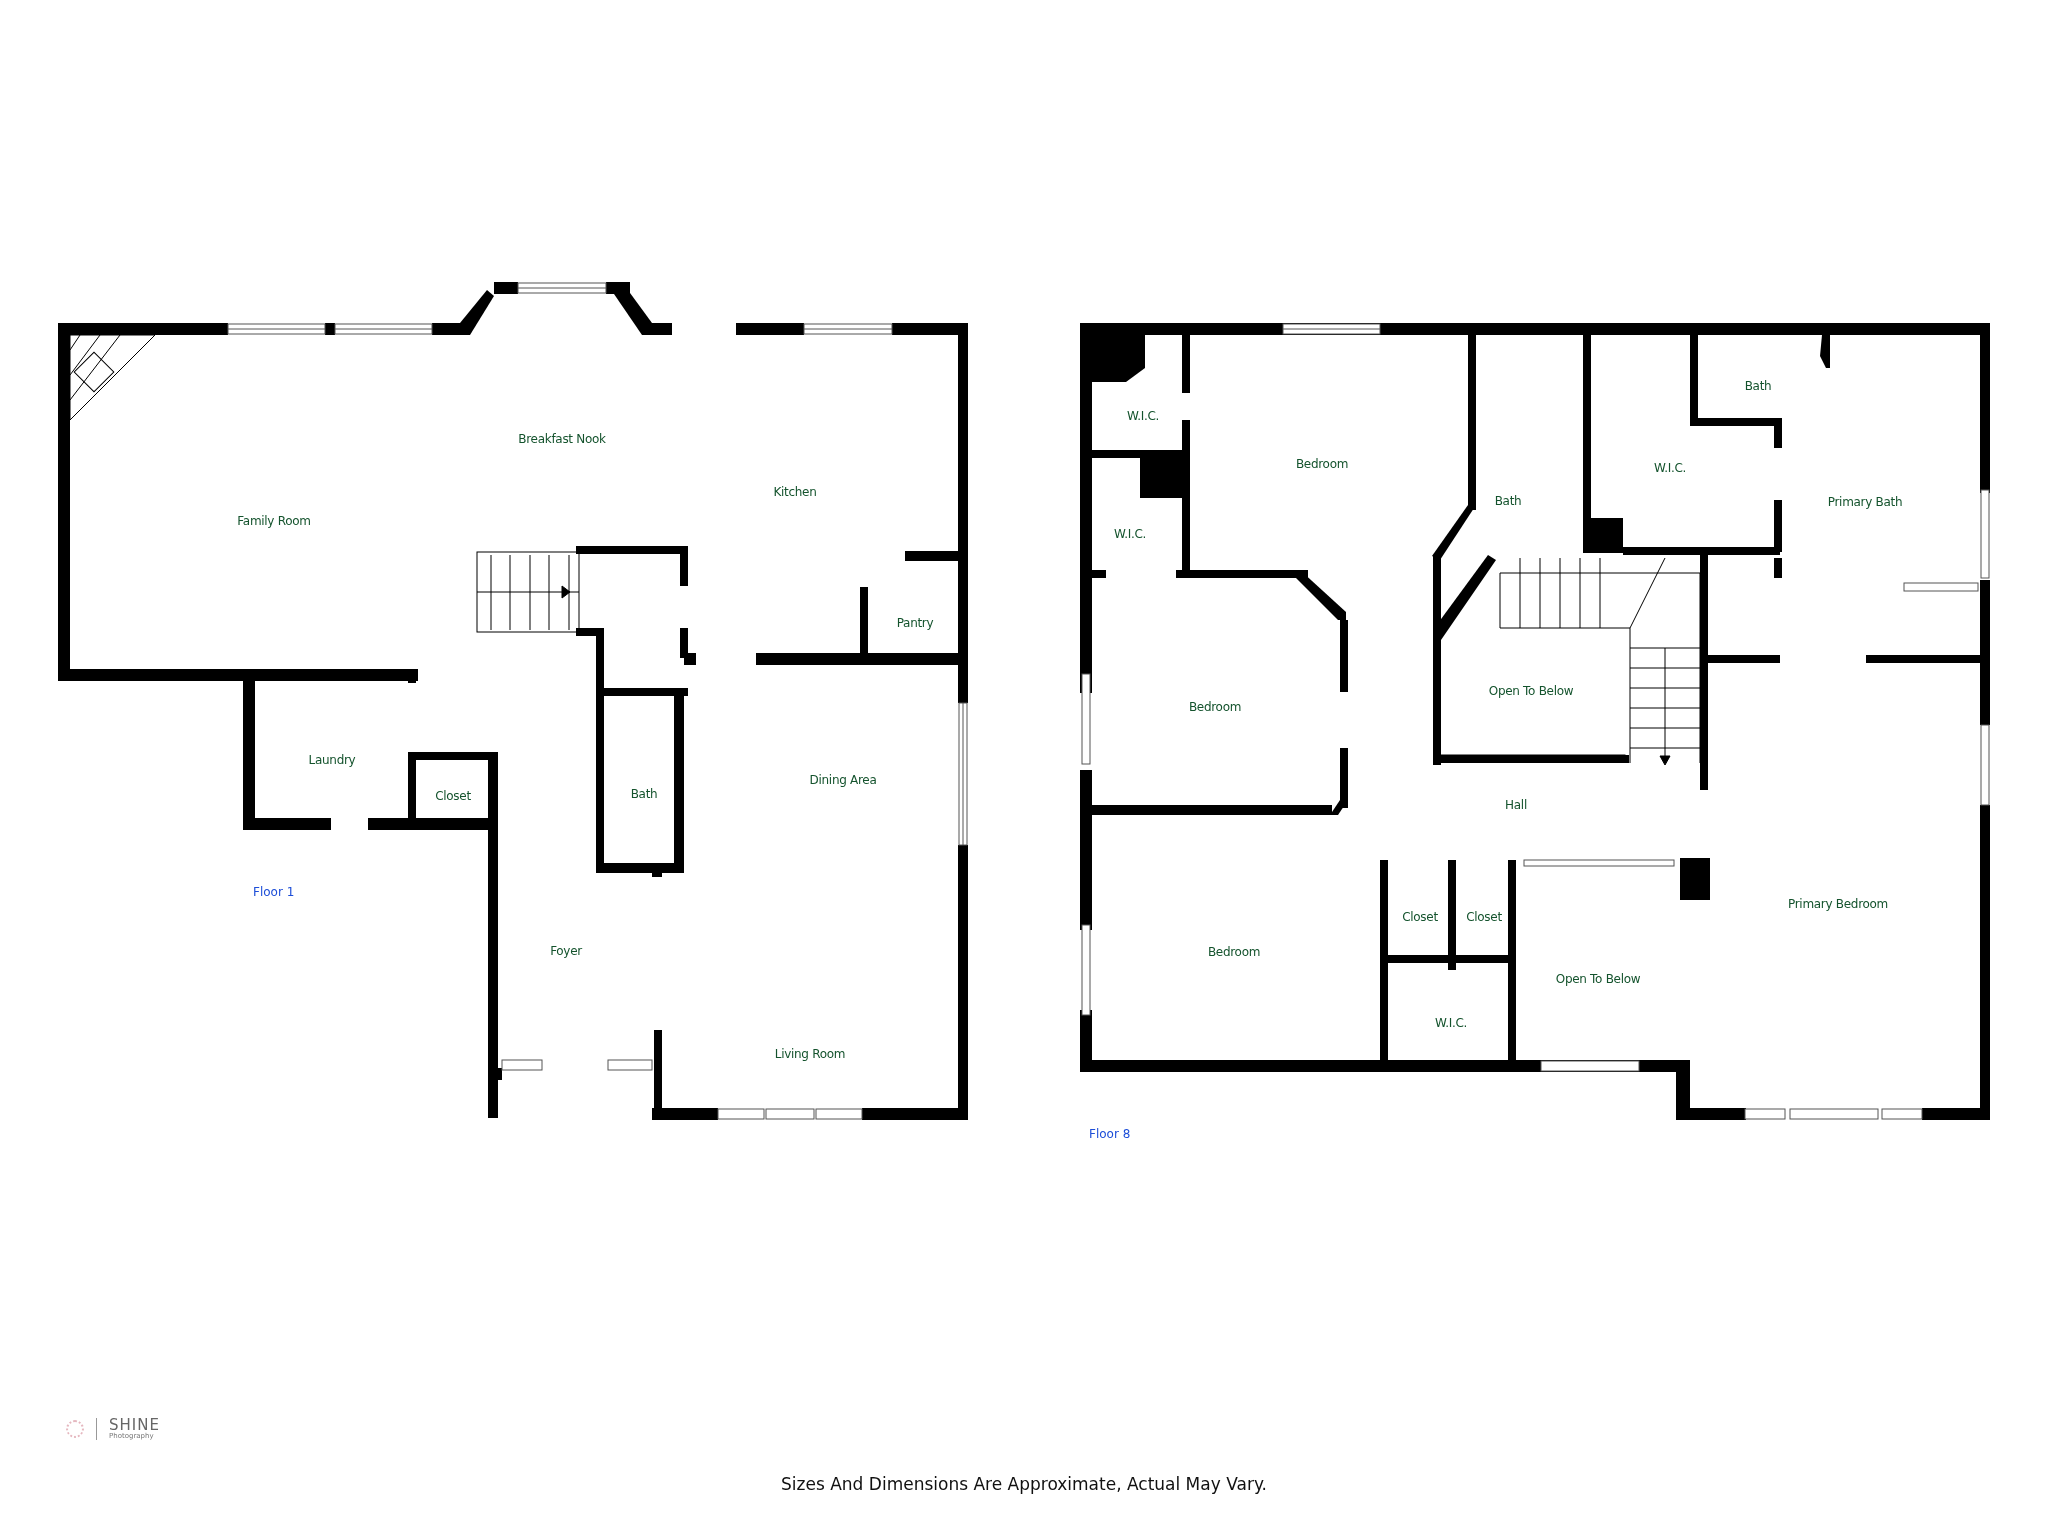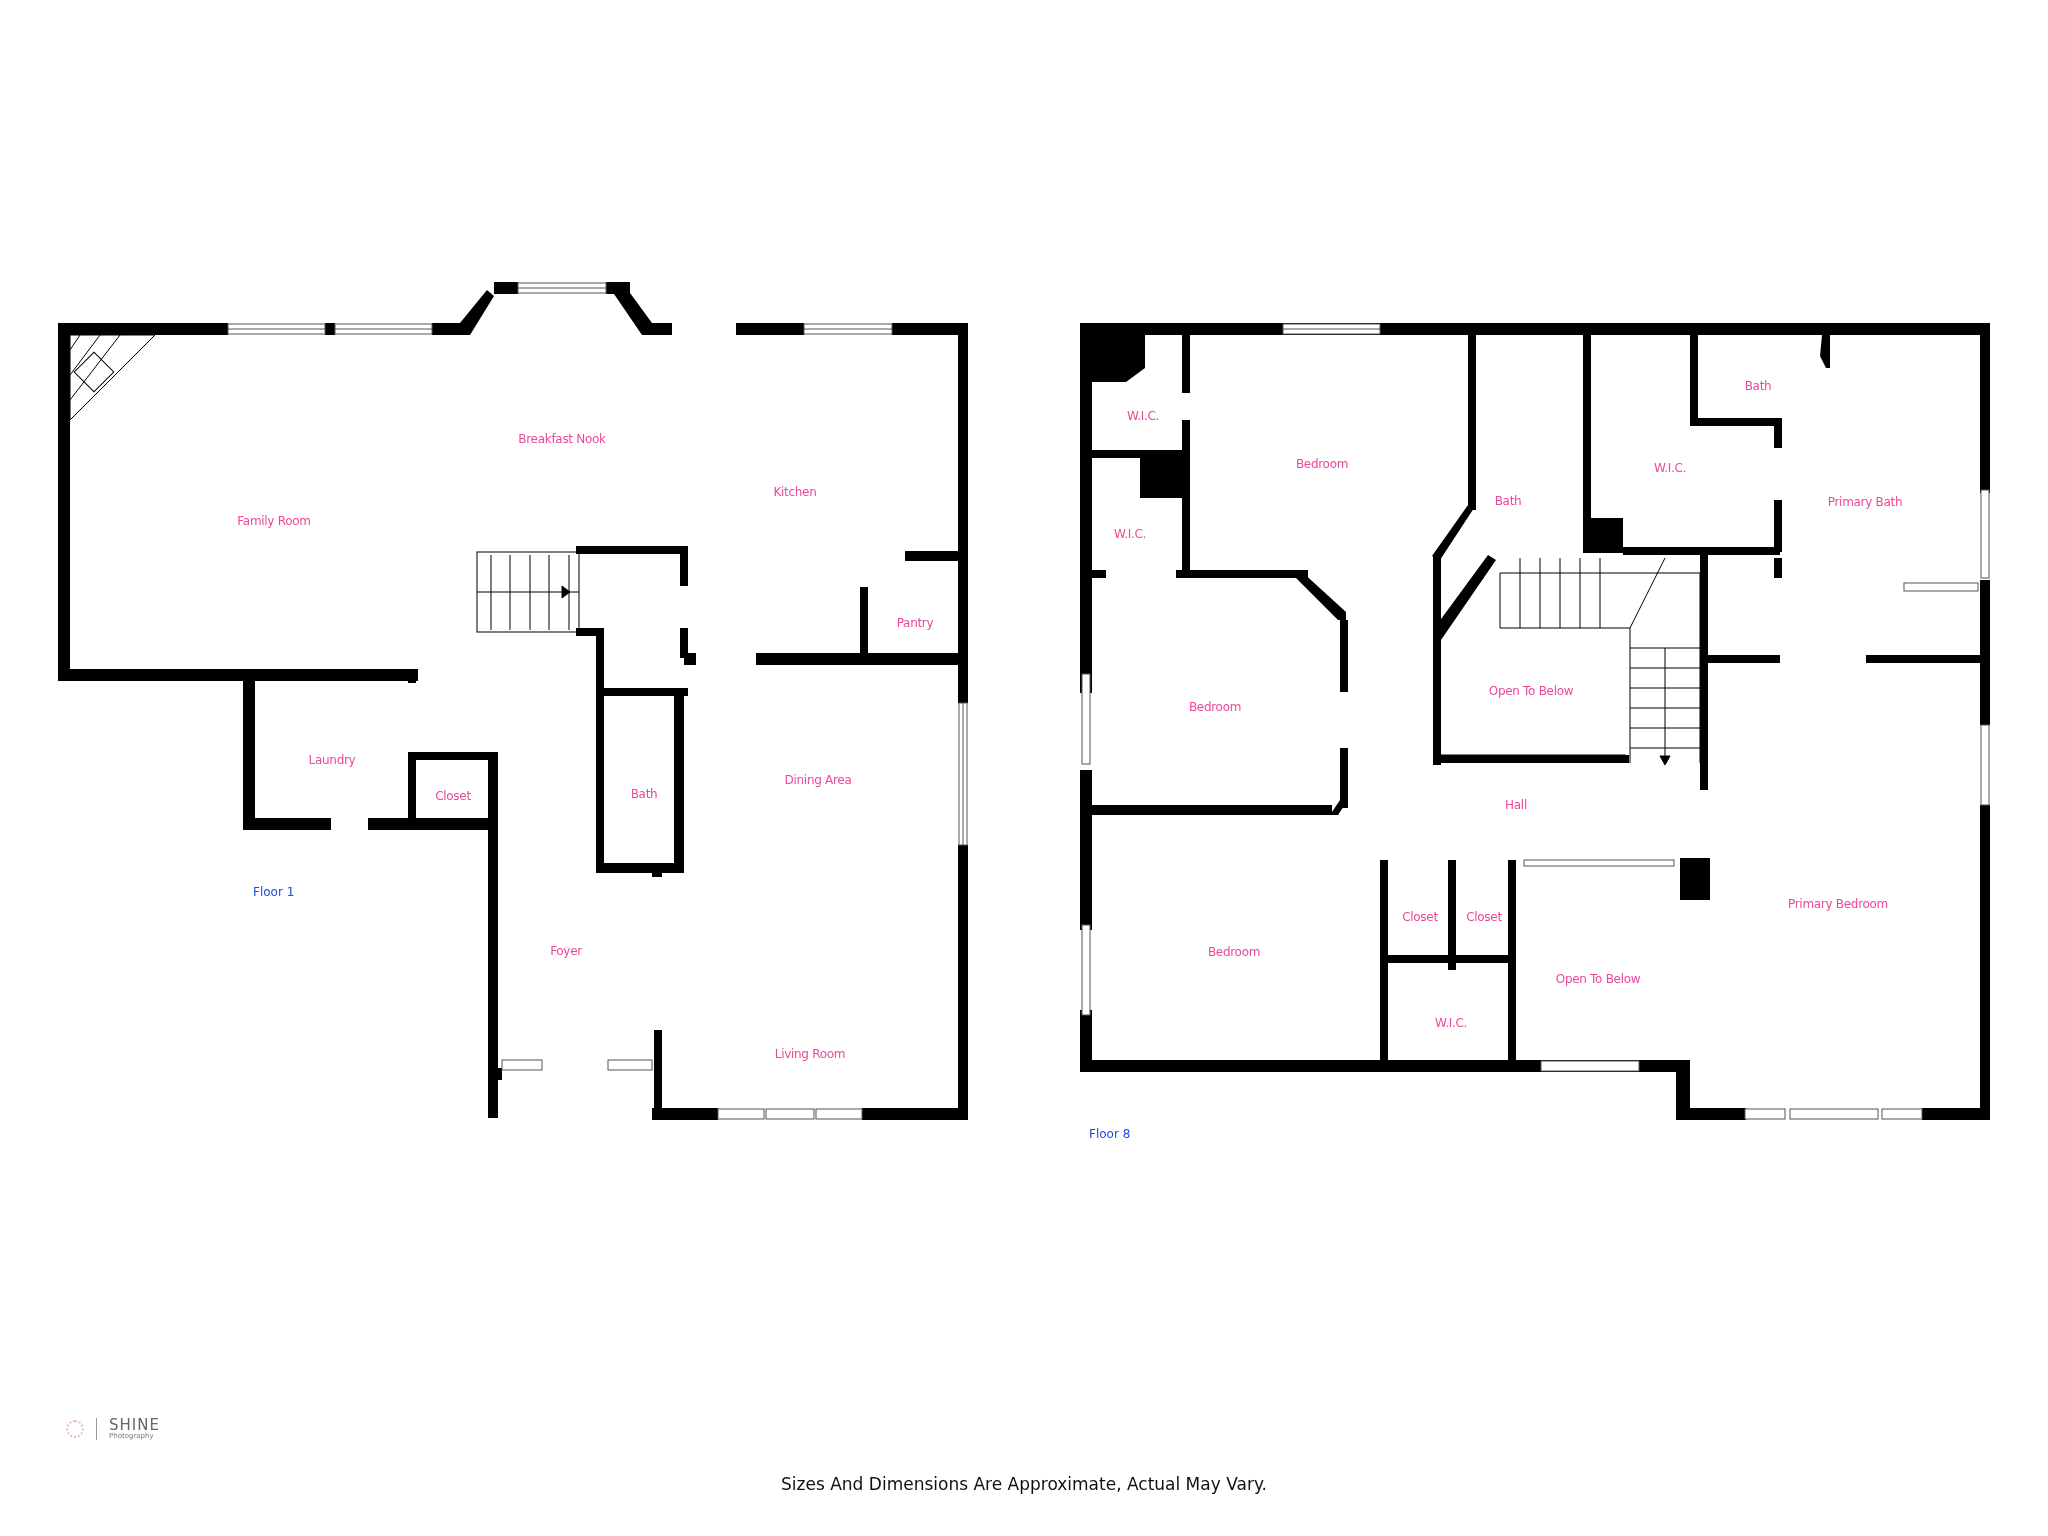--- a/index.html
+++ b/index.html
@@ -1,18 +1,18 @@
 <!DOCTYPE html>
 <html><head>
 <meta charset="utf-8">
 <style>
   html, body { margin:0; padding:0; background:#ffffff; }
   body { width:2048px; height:1536px; position:relative; overflow:hidden; font-family:"Liberation Sans", "DejaVu Sans", sans-serif; }
   svg.plan { position:absolute; left:0; top:0; width:2048px; height:1536px; }
-  .lbl { position:absolute; transform:translate(-50%,-50%); font-size:12px; color:#ec4899; white-space:nowrap; font-family:"DejaVu Sans", sans-serif; letter-spacing:-0.3px; }
+  .lbl { position:absolute; transform:translate(-50%,-50%); font-size:12px; color:#14532d; white-space:nowrap; font-family:"DejaVu Sans", sans-serif; letter-spacing:-0.3px; }
   .floor-lbl { position:absolute; font-size:12px; color:#1d4ed8; font-family:"DejaVu Sans", sans-serif; }
   .disclaimer { position:absolute; left:0; width:2048px; top:1474px; text-align:center; font-size:17px; color:#111; font-family:"DejaVu Sans", sans-serif; }
   .logo { position:absolute; left:66px; top:1418px; display:flex; align-items:center; gap:12px; }
   .logo-sun { width:18px; height:18px; border-radius:50%; border:2px dotted #e5b7bf; box-sizing:border-box; }
   .logo-bar { width:1px; height:22px; background:#999; }
   .logo-text { display:flex; flex-direction:column; line-height:1; }
   .logo-name { font-size:15px; color:#666; letter-spacing:1px; font-family:"DejaVu Sans", sans-serif; }
   .logo-sub { font-size:7px; color:#777; font-family:"DejaVu Sans", sans-serif; }
 </style>
 </head>
@@ -194,21 +194,21 @@
   </g>
 </svg>
 
 <span class="lbl" style="left:274px;top:521px">Family Room</span>
 <span class="lbl" style="left:562px;top:439px">Breakfast Nook</span>
 <span class="lbl" style="left:795px;top:492px">Kitchen</span>
 <span class="lbl" style="left:915px;top:623px">Pantry</span>
 <span class="lbl" style="left:332px;top:760px">Laundry</span>
 <span class="lbl" style="left:453px;top:796px">Closet</span>
 <span class="lbl" style="left:644px;top:794px">Bath</span>
-<span class="lbl" style="left:818px;top:780px">Dining Area</span>
+<span class="lbl" style="left:843px;top:780px">Dining Area</span>
 <span class="lbl" style="left:566px;top:951px">Foyer</span>
 <span class="lbl" style="left:810px;top:1054px">Living Room</span>
 <span class="floor-lbl" style="left:253px;top:885px">Floor 1</span>
 
 <span class="lbl" style="left:1143px;top:416px">W.I.C.</span>
 <span class="lbl" style="left:1130px;top:534px">W.I.C.</span>
 <span class="lbl" style="left:1322px;top:464px">Bedroom</span>
 <span class="lbl" style="left:1508px;top:501px">Bath</span>
 <span class="lbl" style="left:1670px;top:468px">W.I.C.</span>
 <span class="lbl" style="left:1758px;top:386px">Bath</span>

